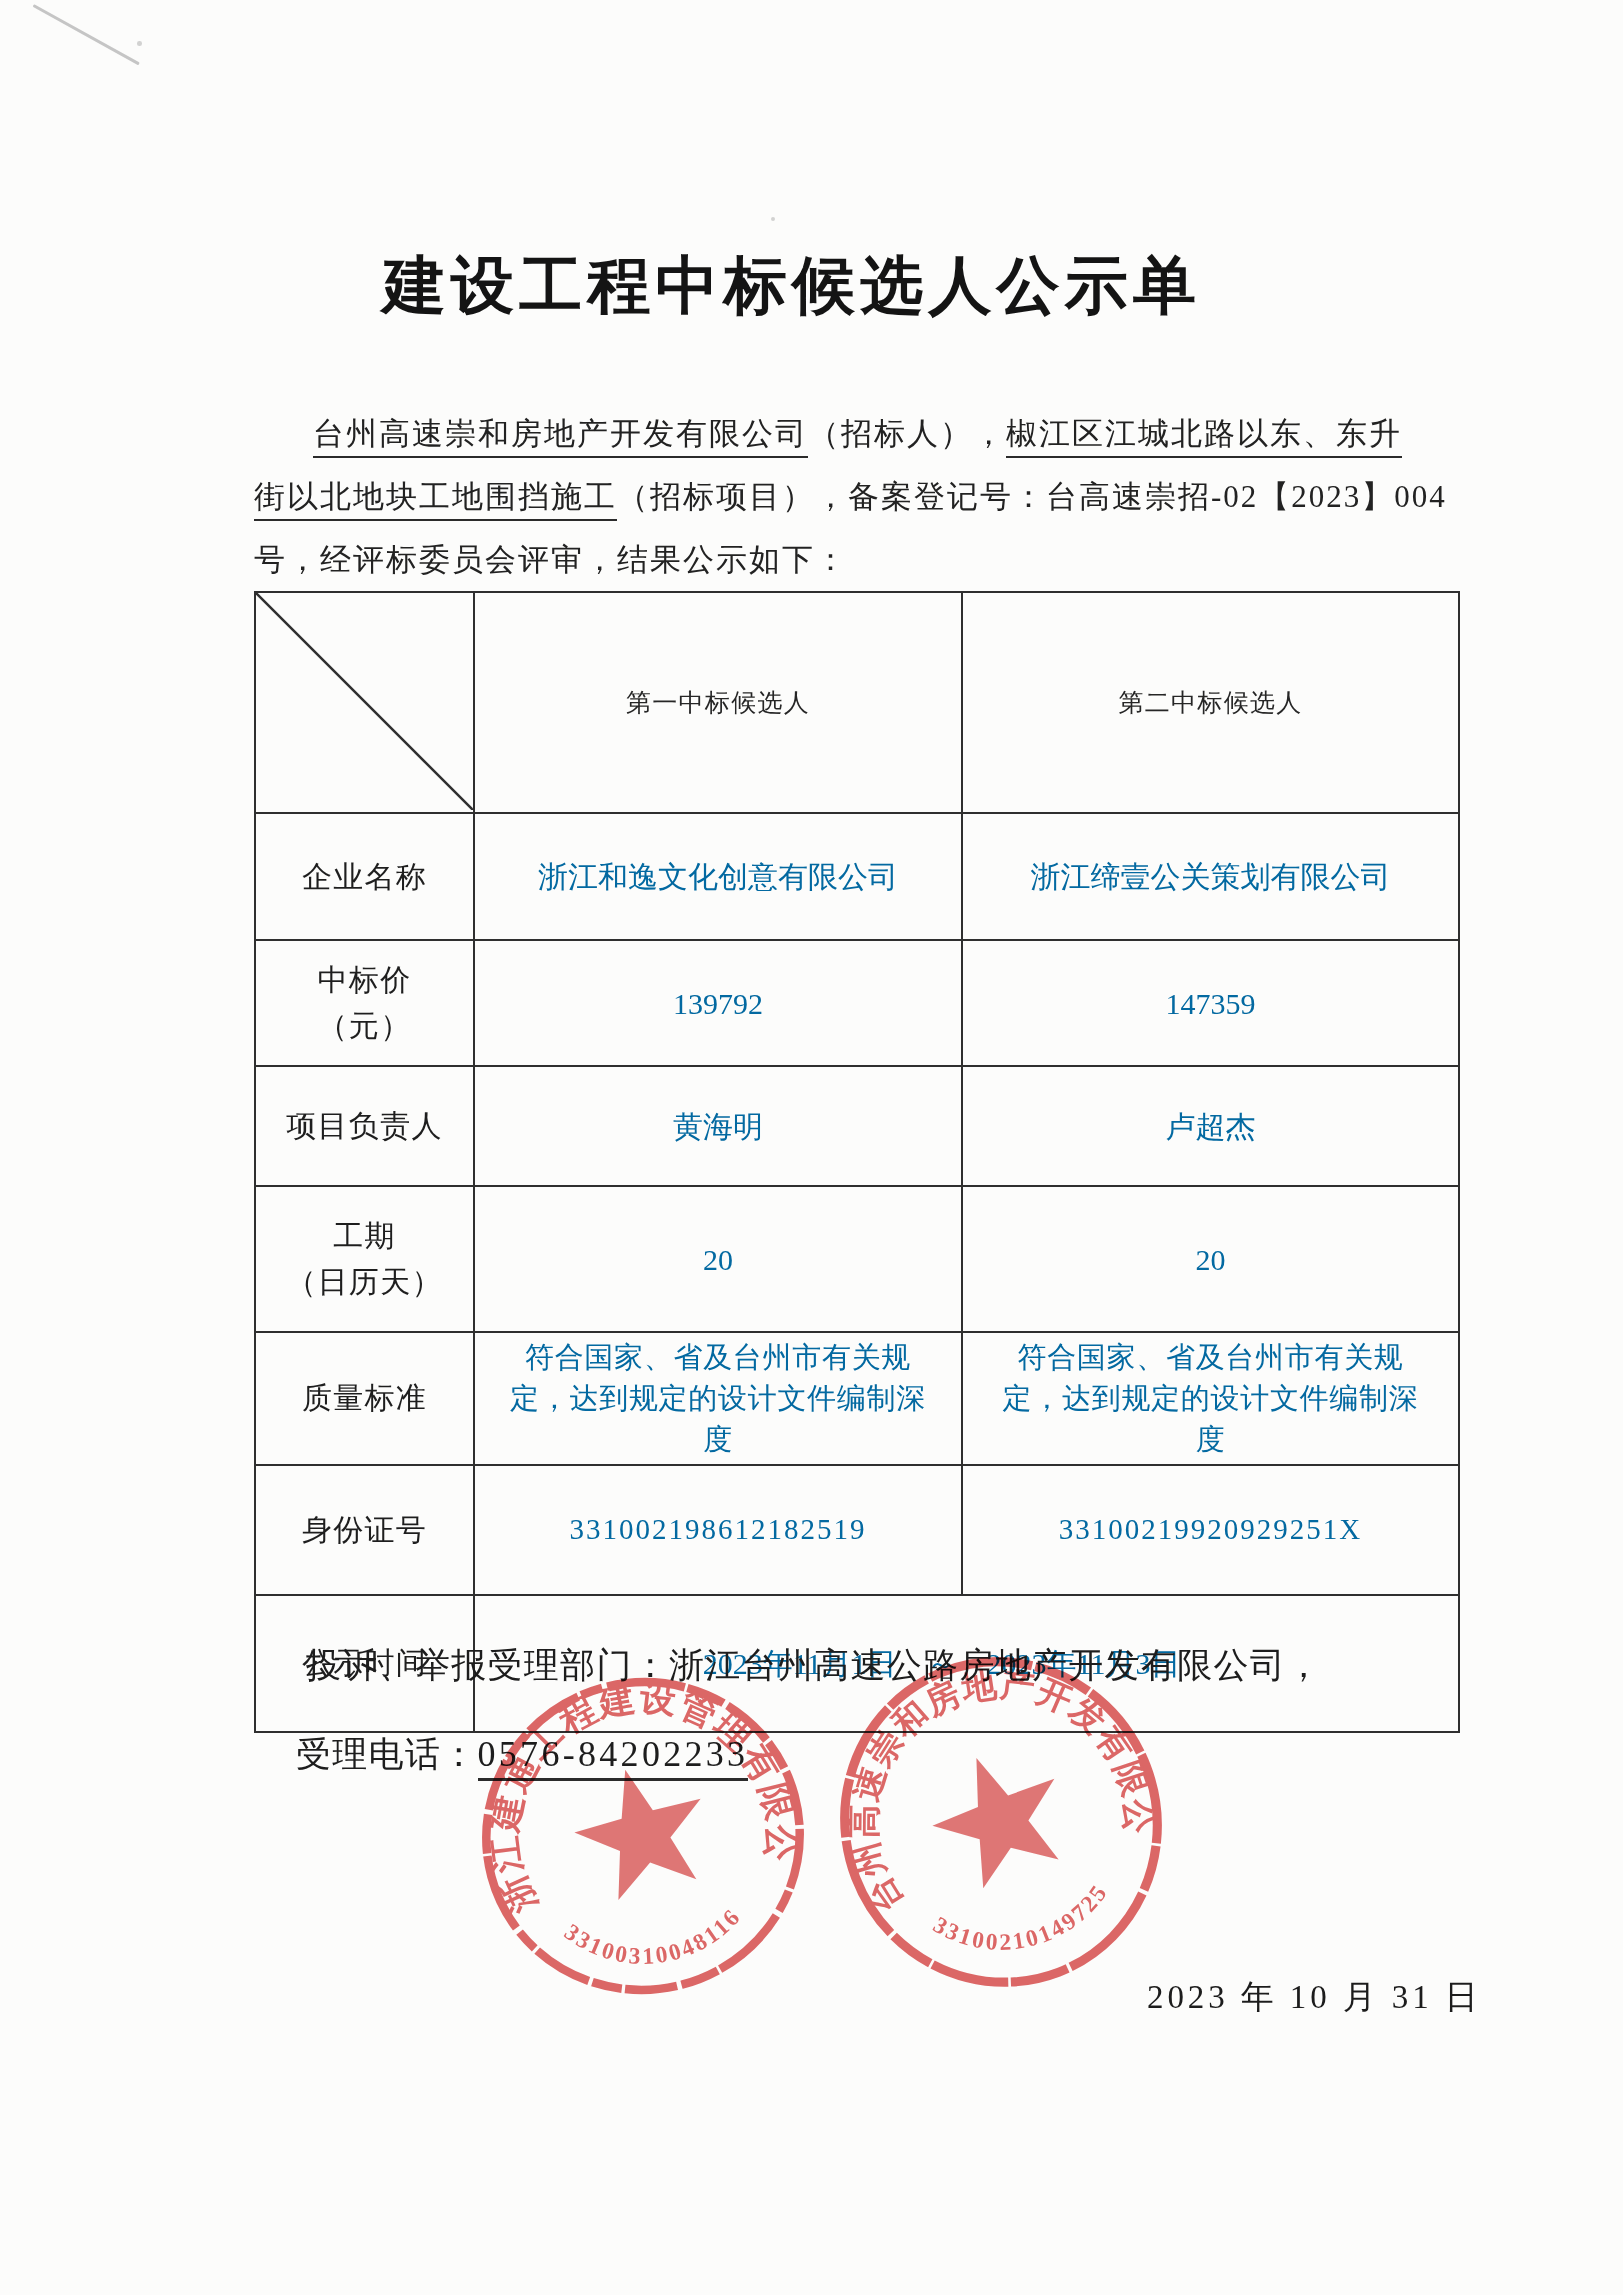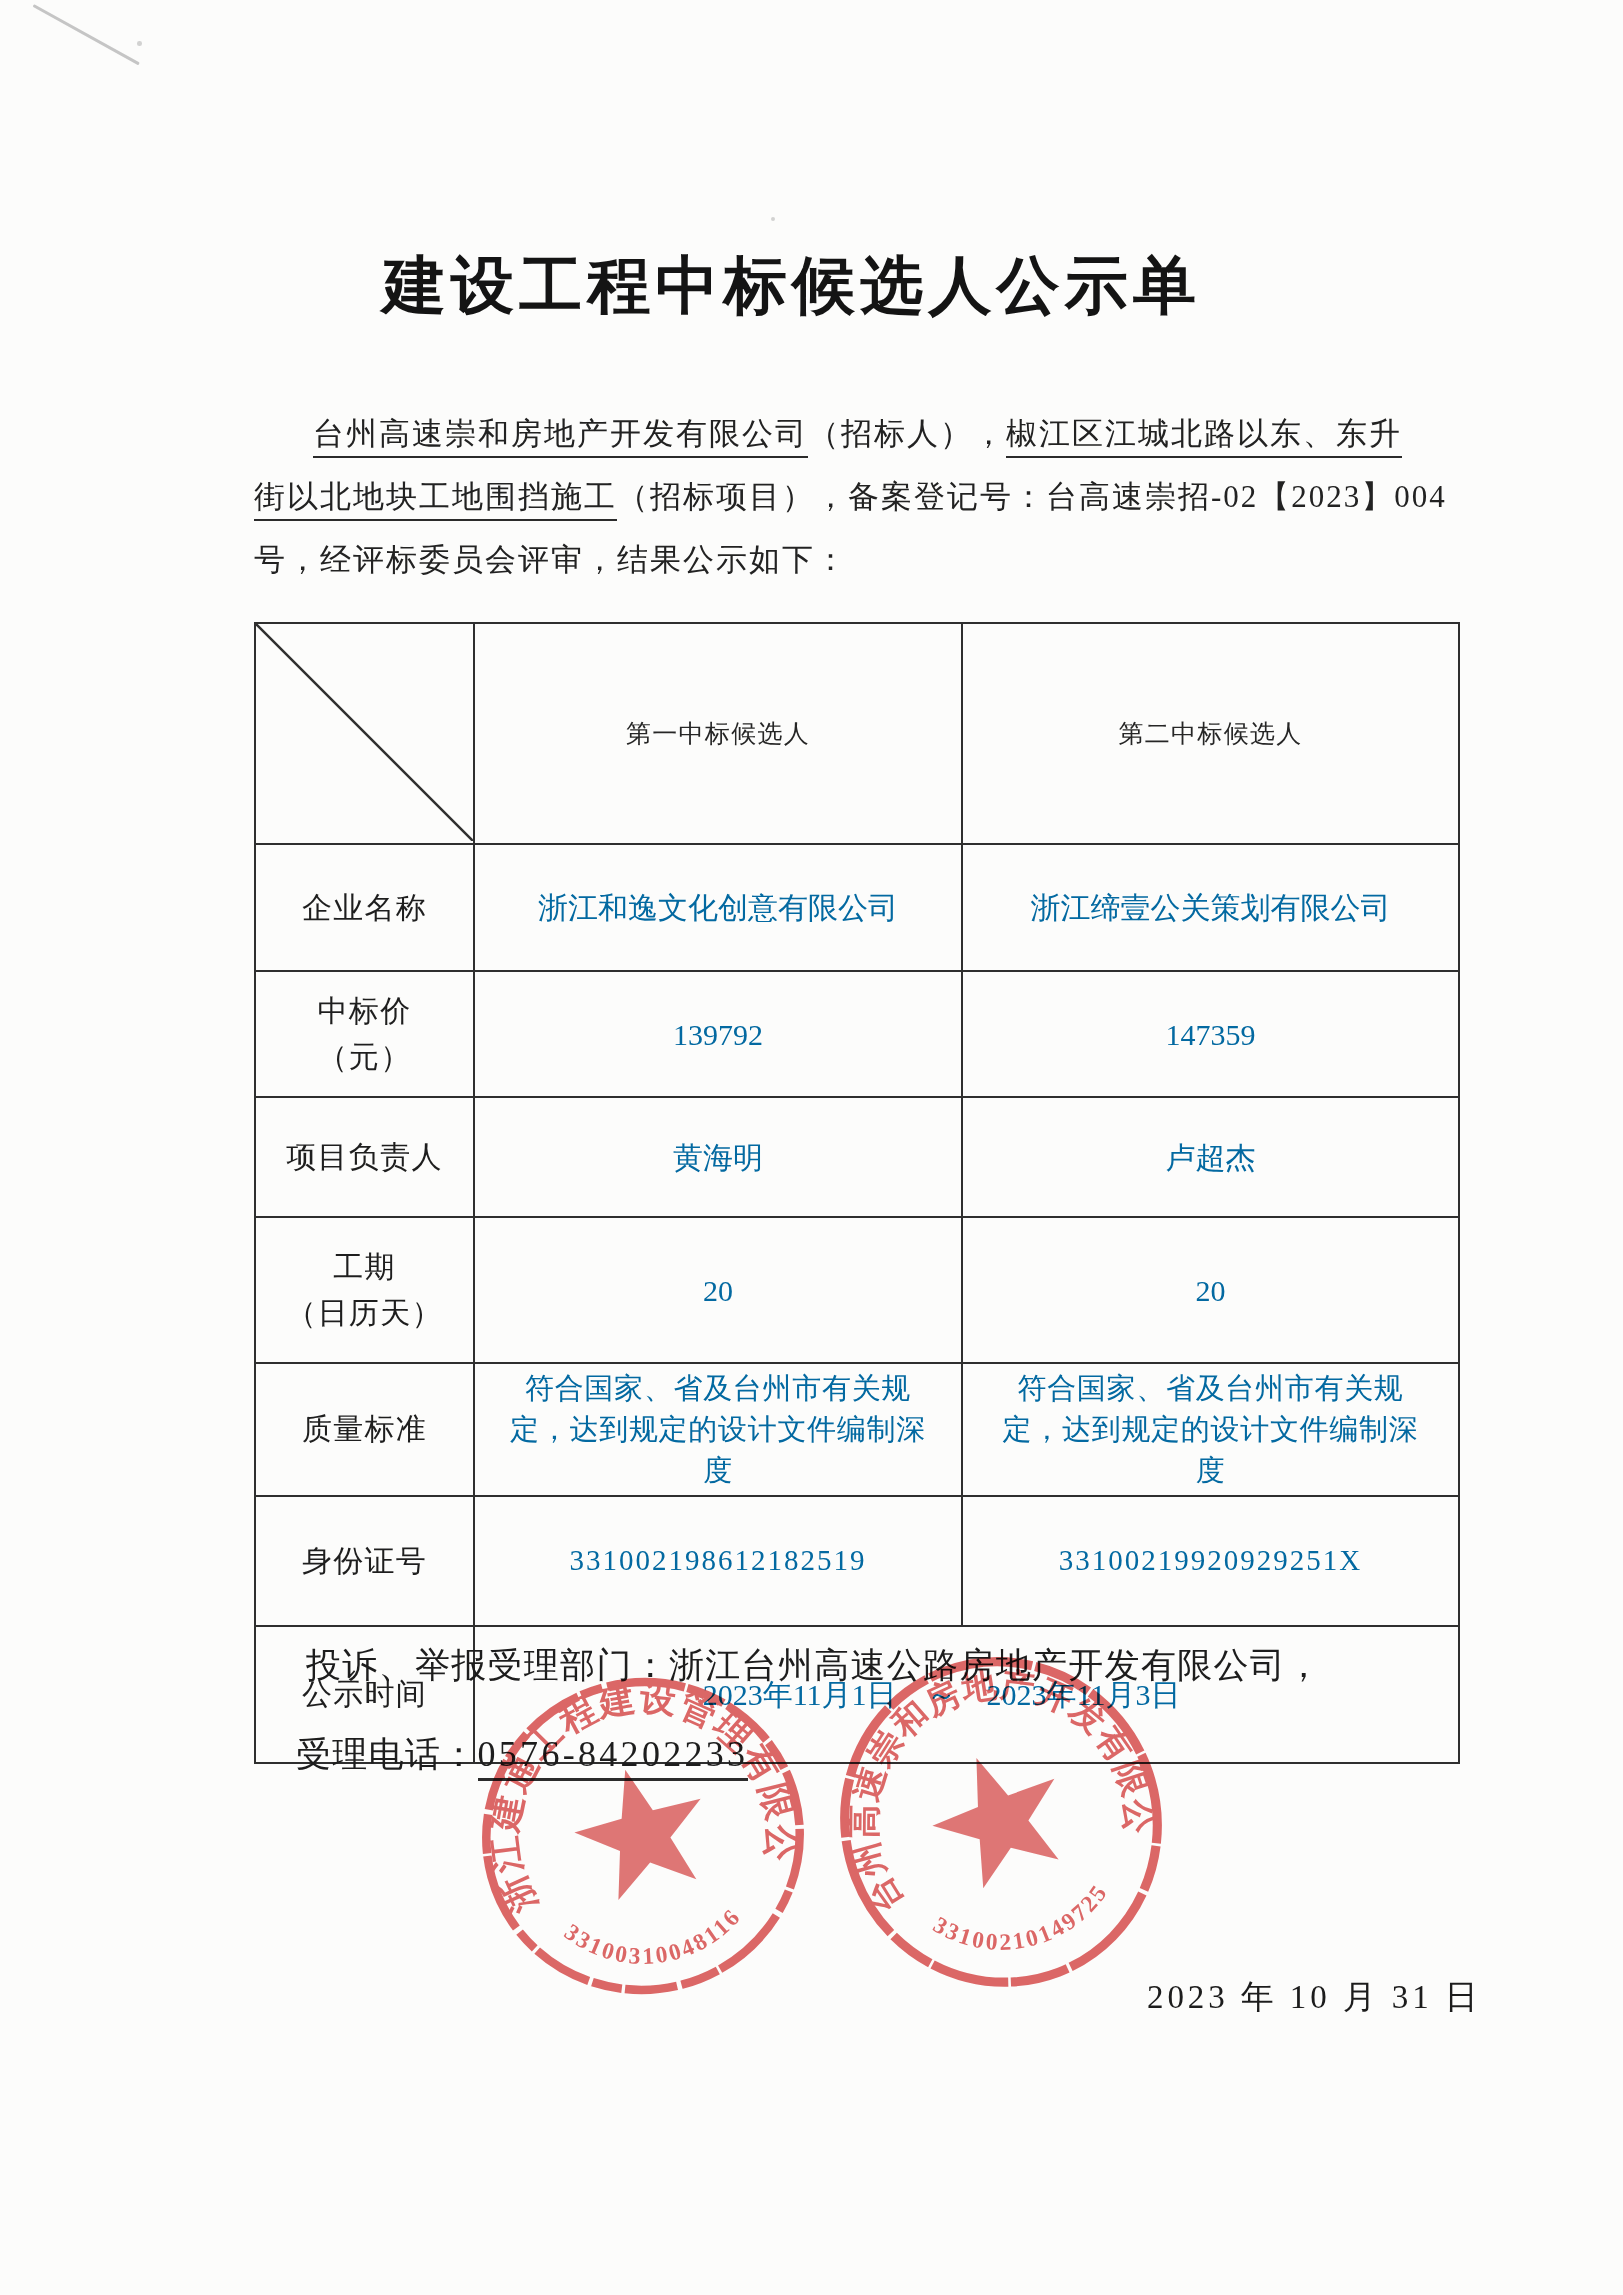--- a/index.html
+++ b/index.html
@@ -18,21 +18,21 @@
     letter-spacing:5.2px;color:#141414;
   }
   .intro{
     position:absolute;left:254px;top:402px;width:1159px;
     font-size:31px;line-height:63px;letter-spacing:2px;color:#222;
   }
   .iline{white-space:nowrap;}
   .il1{text-indent:59px;}
   .u{border-bottom:2.6px solid #2b2b2b;padding-bottom:5.2px;}
   table.tbl{
-    position:absolute;left:254px;top:622px;width:1204px;
+    position:absolute;left:254px;top:591px;width:1204px;
     border-collapse:collapse;table-layout:fixed;
     border:2.6px solid #2f2f2f;
   }
   .tbl td,.tbl th{border:2px solid #2f2f2f;vertical-align:middle;padding:3.9px 9.2px;}
   .tbl th{font-weight:normal;font-size:25px;letter-spacing:1.3px;color:#262626;}
   td.lbl{
     font-size:30px;text-align:center;white-space:pre-line;line-height:46px;
     letter-spacing:1.3px;color:#1e1e1e;
   }
   td.val{

